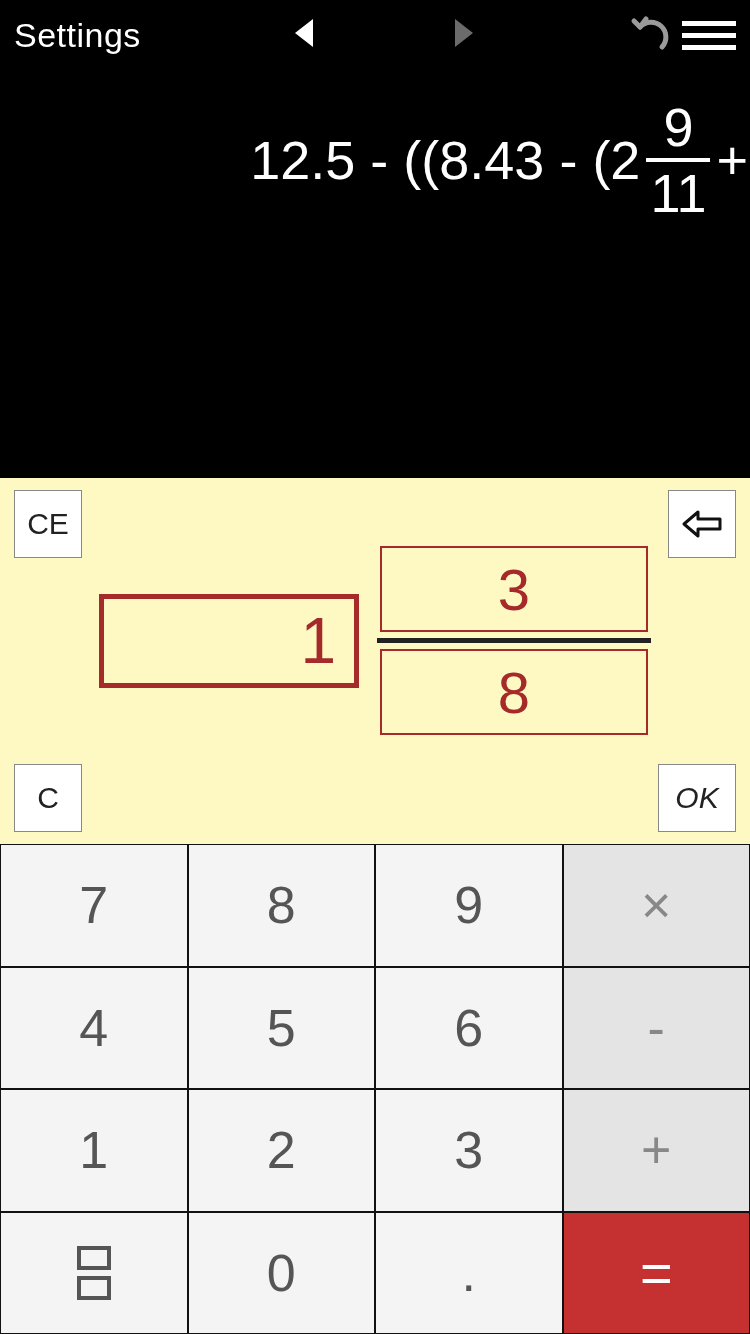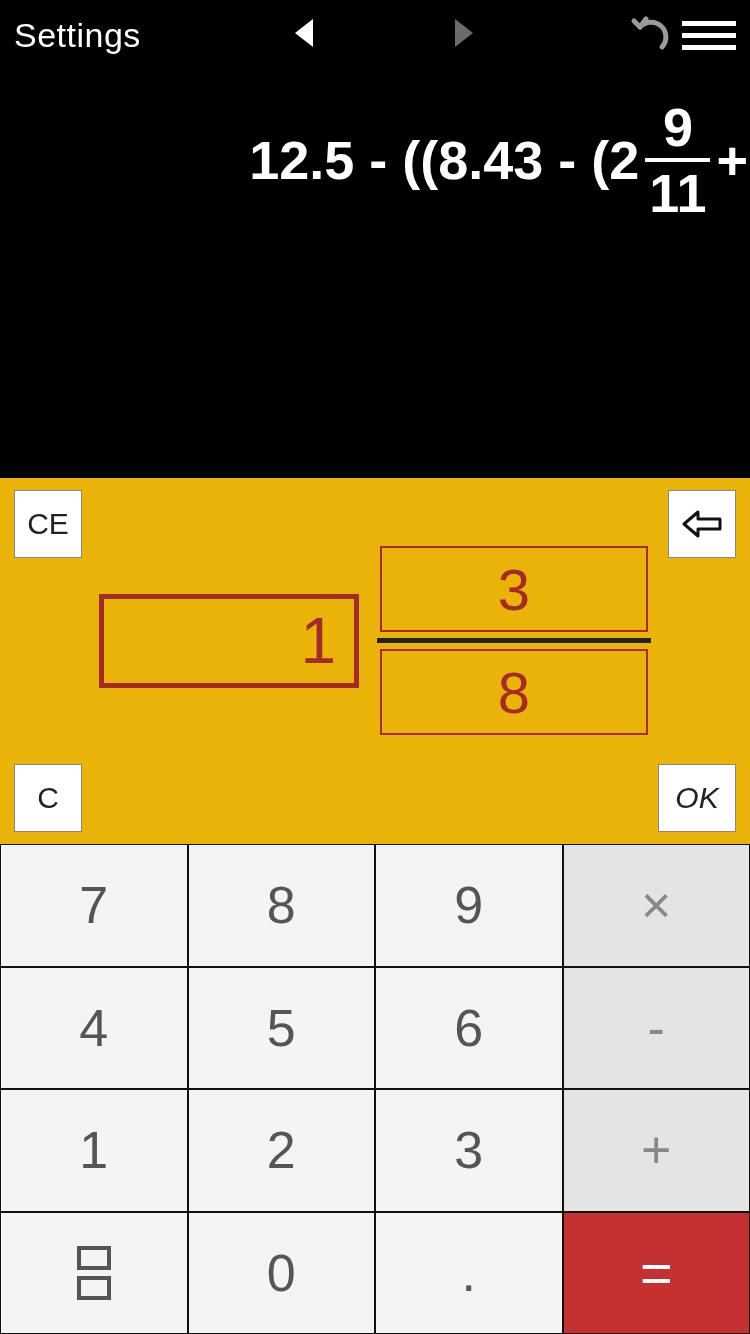--- a/index.html
+++ b/index.html
@@ -47,41 +47,41 @@
     position: absolute;
     top: 100px;
     right: 0;
     left: 0;
     display: flex;
     align-items: center;
     justify-content: flex-end;
     font-size: 54px;
     white-space: nowrap;
     padding-right: 2px;
-    font-weight: 700;
+    font-weight: 400;
   }
   .expression .frac {
     display:inline-flex; flex-direction:column; align-items:center;
     vertical-align: middle;
     margin: 0 6px;
   }
   .expression .frac .num, .expression .frac .den {
     line-height: 1;
     padding: 0 4px;
   }
   .expression .frac .bar {
     width: 100%;
     height: 4px;
     background: #fff;
     margin: 4px 0;
   }
 
   
   .middle {
-    background: #eab308;
+    background: #fef9c3;
     height: 366px;
     width: 100%;
     position: relative;
   }
   .small-btn {
     position: absolute;
     width: 68px; height: 68px;
     border: 1px solid #888;
     display:flex; align-items:center; justify-content:center;
     font-size: 30px;

